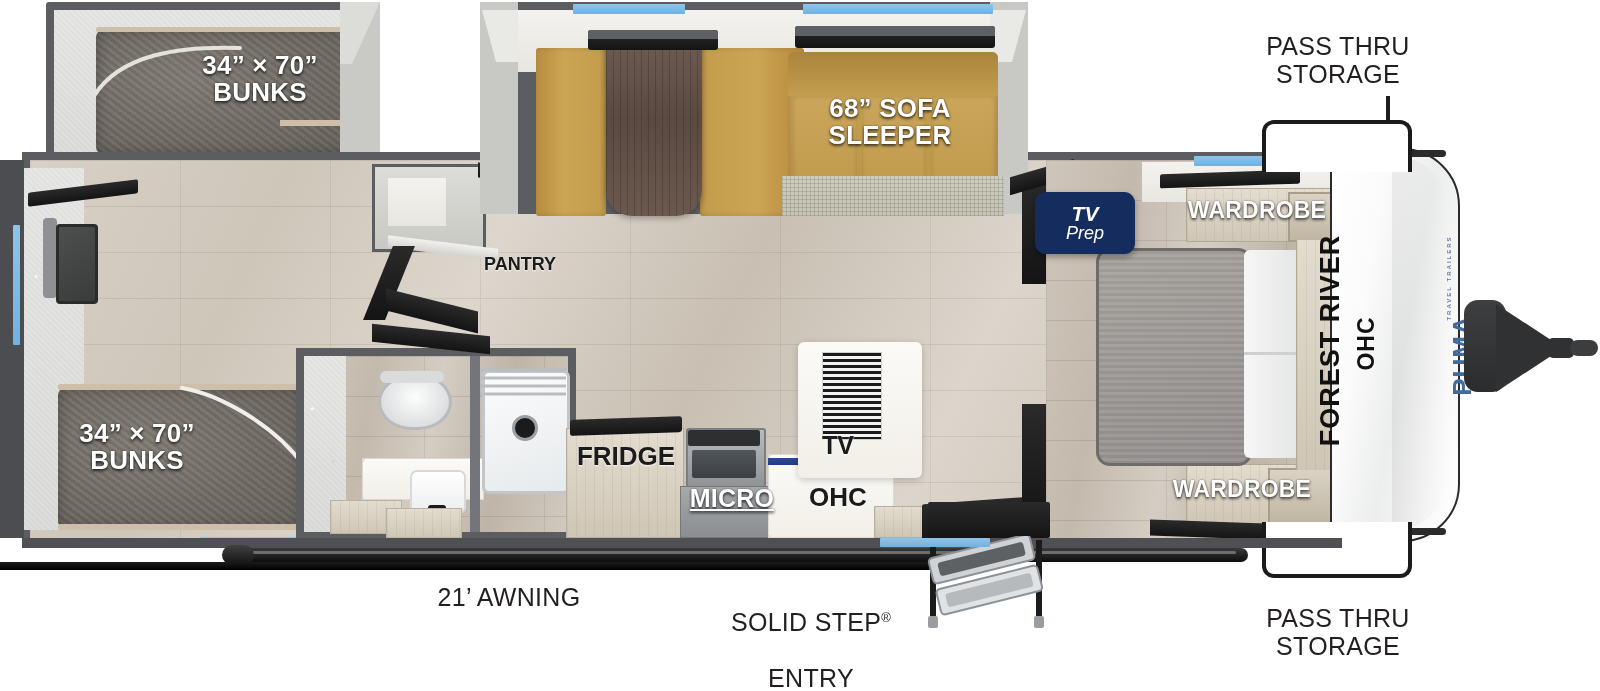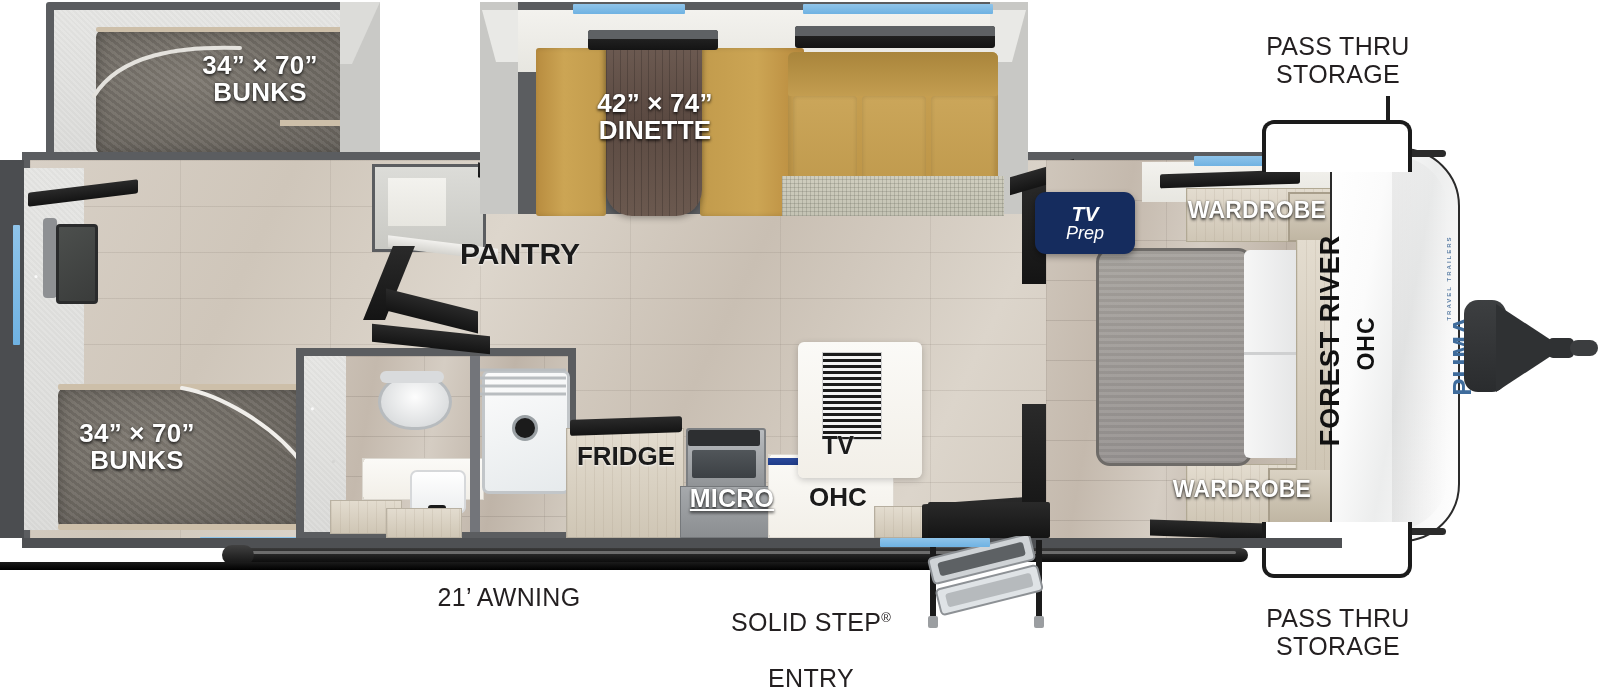--- a/index.html
+++ b/index.html
@@ -264,27 +264,27 @@
       <rect x="22" y="40" width="104" height="26" rx="4" fill="#dfe3e6" stroke="#8d9195" stroke-width="2"></rect>
       <rect x="30" y="46" width="88" height="14" rx="3" fill="#b6babd"></rect>
     </g>
   </svg>
   <div class="abs windowblue" style="left:880px;top:538px;width:110px;height:9px;"></div>
 
   <div class="lbl" style="left:150px;top:52px;width:220px;font-size:26px;">34” × 70”
 BUNKS</div>
   <div class="lbl" style="left:32px;top:420px;width:210px;font-size:26px;">34” × 70”
 BUNKS</div>
-  <div class="lbl" style="left:545px;top:90px;width:220px;font-size:26px;">42” × 74”
-DINETTE</div>
+  <div class="lbl" style="left:785px;top:95px;width:210px;font-size:26px;">68” SOFA
+SLEEPER</div>
   <div class="lbl" style="left:1152px;top:198px;width:210px;font-size:23px;">WARDROBE</div>
   <div class="lbl" style="left:1136px;top:477px;width:212px;font-size:23px;">WARDROBE</div>
   <div class="lbl" style="left:672px;top:485px;width:120px;font-size:25px;text-decoration:underline;">MICRO</div>
 
-  <div class="lbl-dark" style="left:440px;top:238px;width:160px;font-size:30px;">PANTRY</div>
+  <div class="lbl-dark" style="left:440px;top:255px;width:160px;font-size:18px;">PANTRY</div>
   <div class="lbl-dark" style="left:558px;top:443px;width:136px;font-size:26px;">FRIDGE</div>
   <div class="lbl-dark" style="left:786px;top:484px;width:104px;font-size:26px;">OHC</div>
   <div class="lbl-dark" style="left:796px;top:432px;width:84px;font-size:25px;">TV</div>
 
   <div class="lbl-out" style="left:384px;top:583px;width:250px;font-size:25px;">21’ AWNING</div>
   <div class="lbl-out" style="left:694px;top:580px;width:234px;font-size:25px;">
     <span>SOLID STEP</span><span style="font-size:13px;vertical-align:super;">®</span><br>
     <span>ENTRY</span>
   </div>
   <div class="lbl-out" style="left:1213px;top:32px;width:250px;font-size:25px;">PASS THRU

